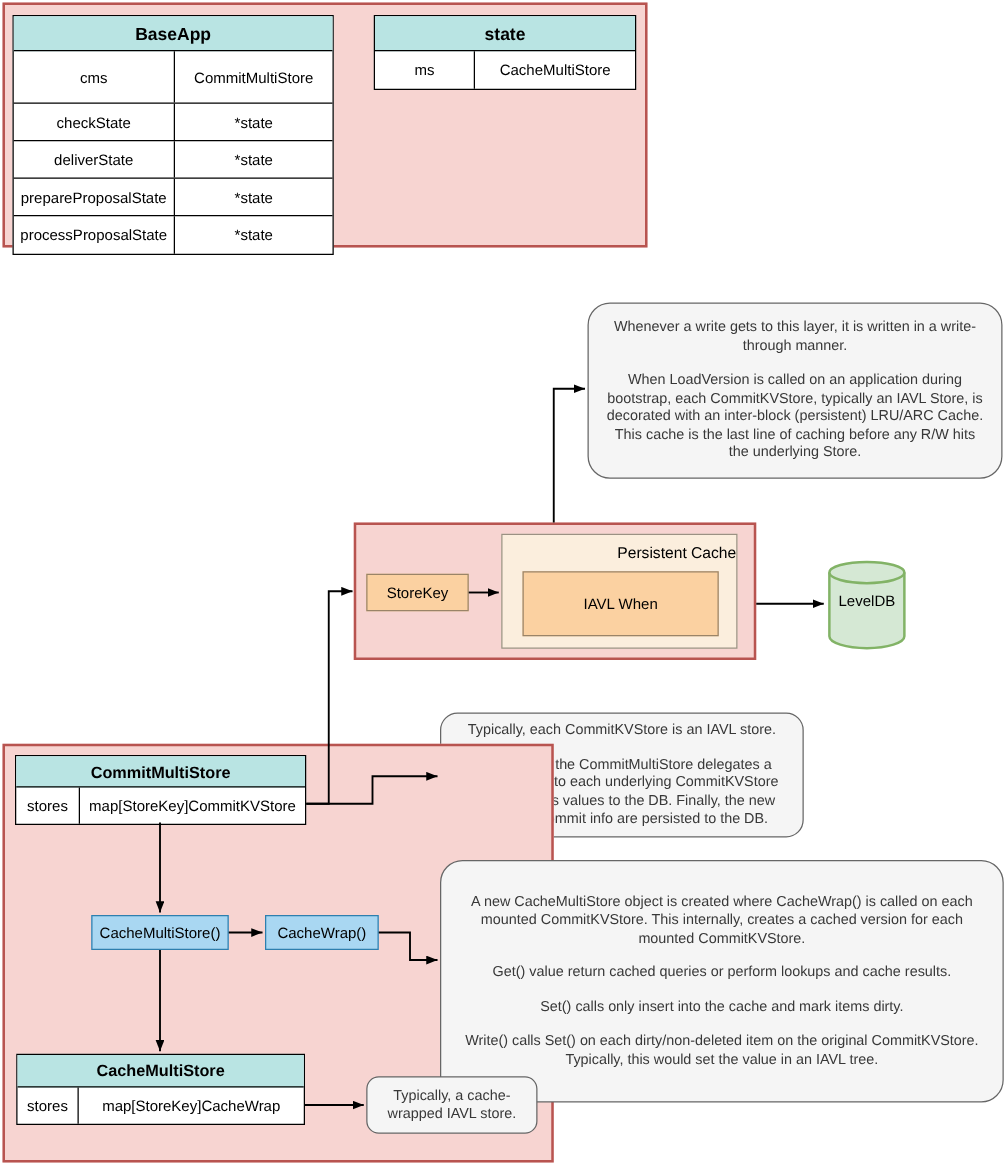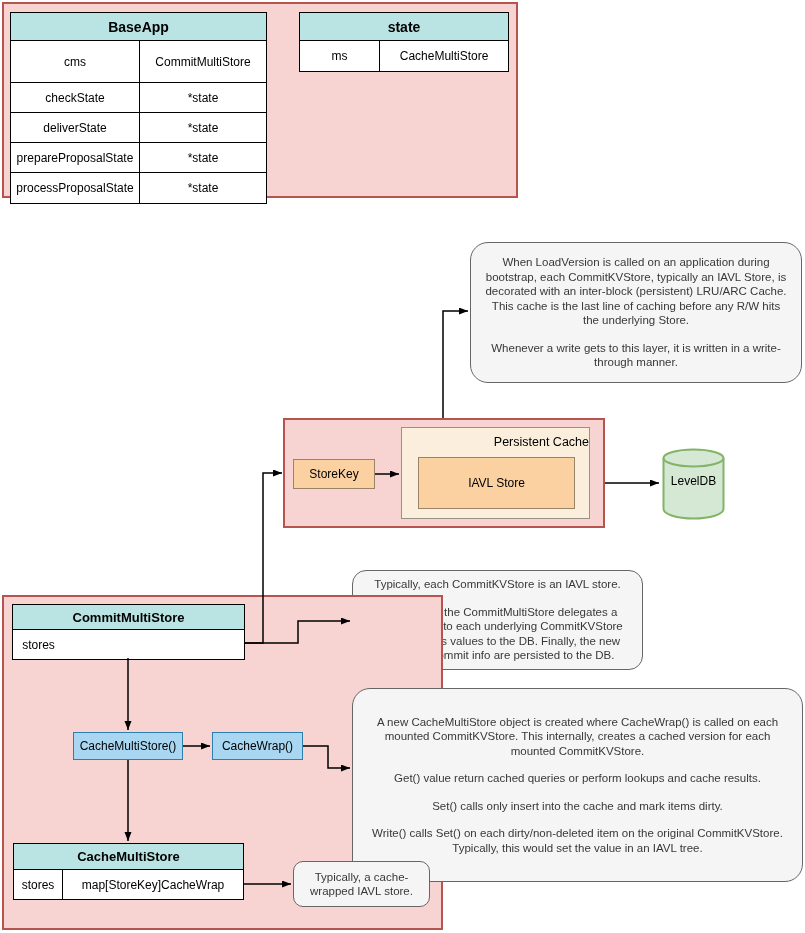--- a/index.html
+++ b/index.html
@@ -101,36 +101,36 @@
 
   <div class="uml-table" style="left:299px; top:12px; width:210px;">
     <div class="uml-header" style="height:28px;">state</div>
     <div class="uml-row" style="height:30px;">
       <div class="uml-cell" style="width:81px;">ms</div>
       <div class="uml-cell" style="width:129px;">CacheMultiStore</div>
     </div>
   </div>
 
   <div class="bubble" style="left:470px; top:242px; width:332px; height:141px; border-radius:18px; padding:10px 12px;">
+    <p>Whenever a write gets to this layer, it is written in a write-through manner.</p>
     <p>When LoadVersion is called on an application during bootstrap, each CommitKVStore, typically an IAVL Store, is decorated with an inter-block (persistent) LRU/ARC Cache. This cache is the last line of caching before any R/W hits the underlying Store.</p>
-    <p>Whenever a write gets to this layer, it is written in a write-through manner.</p>
   </div>
 
   <div class="group" style="left:283px; top:418px; width:322px; height:110px;"></div>
 
   <div class="node node-orange" style="left:293px; top:459px; width:82px; height:30px;">
     <span>StoreKey</span>
   </div>
 
   <div class="node-cream" style="position:absolute; left:401px; top:427px; width:189px; height:92px;">
     <div class="cream-title">Persistent Cache</div>
   </div>
 
   <div class="node node-orange" style="left:418px; top:457px; width:157px; height:52px;">
-    <span>IAVL Store</span>
+    <span>IAVL When</span>
   </div>
 
   <div class="cyl-wrap" style="left:662px; top:448px; width:63px; height:72px;">
     <svg width="63" height="72" viewBox="0 0 63 72">
       <path d="M1.5,10 v51 a30,9.5 0 0 0 60,0 v-51" fill="#d5e8d4" stroke="#82b366" stroke-width="2"></path>
       <ellipse cx="31.5" cy="10" rx="30" ry="8.5" fill="#d5e8d4" stroke="#82b366" stroke-width="2"></ellipse>
     </svg>
     <div class="cyl-label">LevelDB</div>
   </div>
 
@@ -138,20 +138,21 @@
     <p>Typically, each CommitKVStore is an IAVL store.</p>
     <p>Commit() on the CommitMultiStore delegates a Commit() call to each underlying CommitKVStore which persists values to the DB. Finally, the new version &amp; commit info are persisted to the DB.</p>
   </div>
 
   <div class="group" style="left:2px; top:595px; width:441px; height:335px;"></div>
 
   <div class="uml-table" style="left:12px; top:604px; width:233px;">
     <div class="uml-header small" style="height:25px;">CommitMultiStore</div>
     <div class="uml-row" style="height:29px;">
       <div class="uml-cell" style="width:51px;">stores</div>
+      <div class="uml-cell" style="width:180px;">map[StoreKey]CommitKVStore</div>
     </div>
   </div>
 
   <div class="node node-blue" style="left:73px; top:732px; width:110px; height:28px;">
     <span>CacheMultiStore()</span>
   </div>
   <div class="node node-blue" style="left:212px; top:732px; width:91px; height:28px;">
     <span>CacheWrap()</span>
   </div>
 

